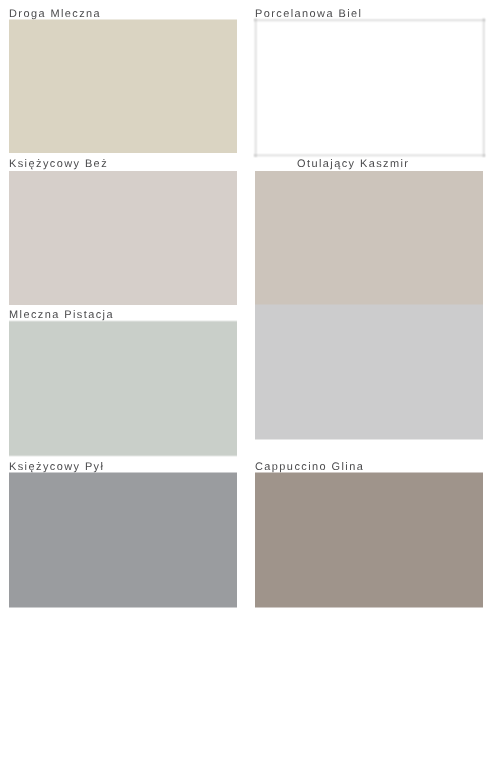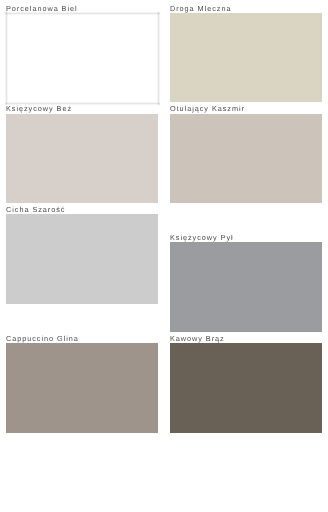--- a/index.html
+++ b/index.html
@@ -25,55 +25,54 @@
       linear-gradient(to top,   rgba(0,0,0,0) 0%, rgba(0,0,0,0.105) 46%, rgba(0,0,0,0.05) 76%, rgba(0,0,0,0) 100%) bottom/100% 3px no-repeat;
   }
 </style>
 </head>
 <body style="background: rgb(255, 255, 255);">
 
 <div class="palette">
   <div class="grid">
 
     <div class="cell">
-      <div class="label" style="color: rgb(75, 75, 77);">Porcelanowa Biel</div>
-      <div class="swatch bordered" style="background: rgb(255, 255, 255); border-color: rgb(226, 226, 226);"></div>
+      <div class="label" style="color: rgb(75, 75, 77);">Droga Mleczna</div>
+      <div class="swatch" style="background: rgb(218, 212, 194);"></div>
     </div>
 
     <div class="cell">
-      <div class="label" style="color: rgb(75, 75, 77);">Droga Mleczna</div>
-      <div class="swatch" style="background: rgb(218, 212, 194);"></div>
+      <div class="label" style="color: rgb(75, 75, 77);">Porcelanowa Biel</div>
+      <div class="swatch bordered" style="background: rgb(255, 255, 255); border-color: rgb(226, 226, 226);"></div>
     </div>
 
     <div class="cell">
       <div class="label" style="color: rgb(75, 75, 77);">Księżycowy Beż</div>
       <div class="swatch" style="background: rgb(214, 207, 202);"></div>
     </div>
 
     <div class="cell">
-      <div class="label" style="color: rgb(75, 75, 77);">Otulający Kaszmir</div>
+      <div class="label" style="color: rgb(75, 75, 77); margin-left: 28px;">Otulający Kaszmir</div>
       <div class="swatch" style="background: rgb(204, 196, 187);"></div>
     </div>
 
+    <div class="cell">
+      <div class="label" style="color: rgb(75, 75, 77);">Mleczna Pistacja</div>
+      <div class="swatch" style="background: rgb(201, 207, 201);"></div>
+    </div>
 
     <div class="cell">
-      <div class="label" style="color: rgb(75, 75, 77);">Cicha Szarość</div>
       <div class="swatch" style="background: rgb(204, 204, 205);"></div>
     </div>
 
     <div class="cell">
-      <div class="label" style="color: rgb(75, 75, 77); margin-top: 28px;">Księżycowy Pył</div>
+      <div class="label" style="color: rgb(75, 75, 77);">Księżycowy Pył</div>
       <div class="swatch" style="background: rgb(154, 156, 159);"></div>
     </div>
 
 
     <div class="cell">
       <div class="label" style="color: rgb(75, 75, 77);">Cappuccino Glina</div>
       <div class="swatch" style="background: rgb(159, 148, 139);"></div>
     </div>
 
-    <div class="cell">
-      <div class="label" style="color: rgb(75, 75, 77);">Kawowy Brąz</div>
-      <div class="swatch" style="background: rgb(106, 97, 86);"></div>
-    </div>
 
   </div>
 </div>
 
 </body></html>

